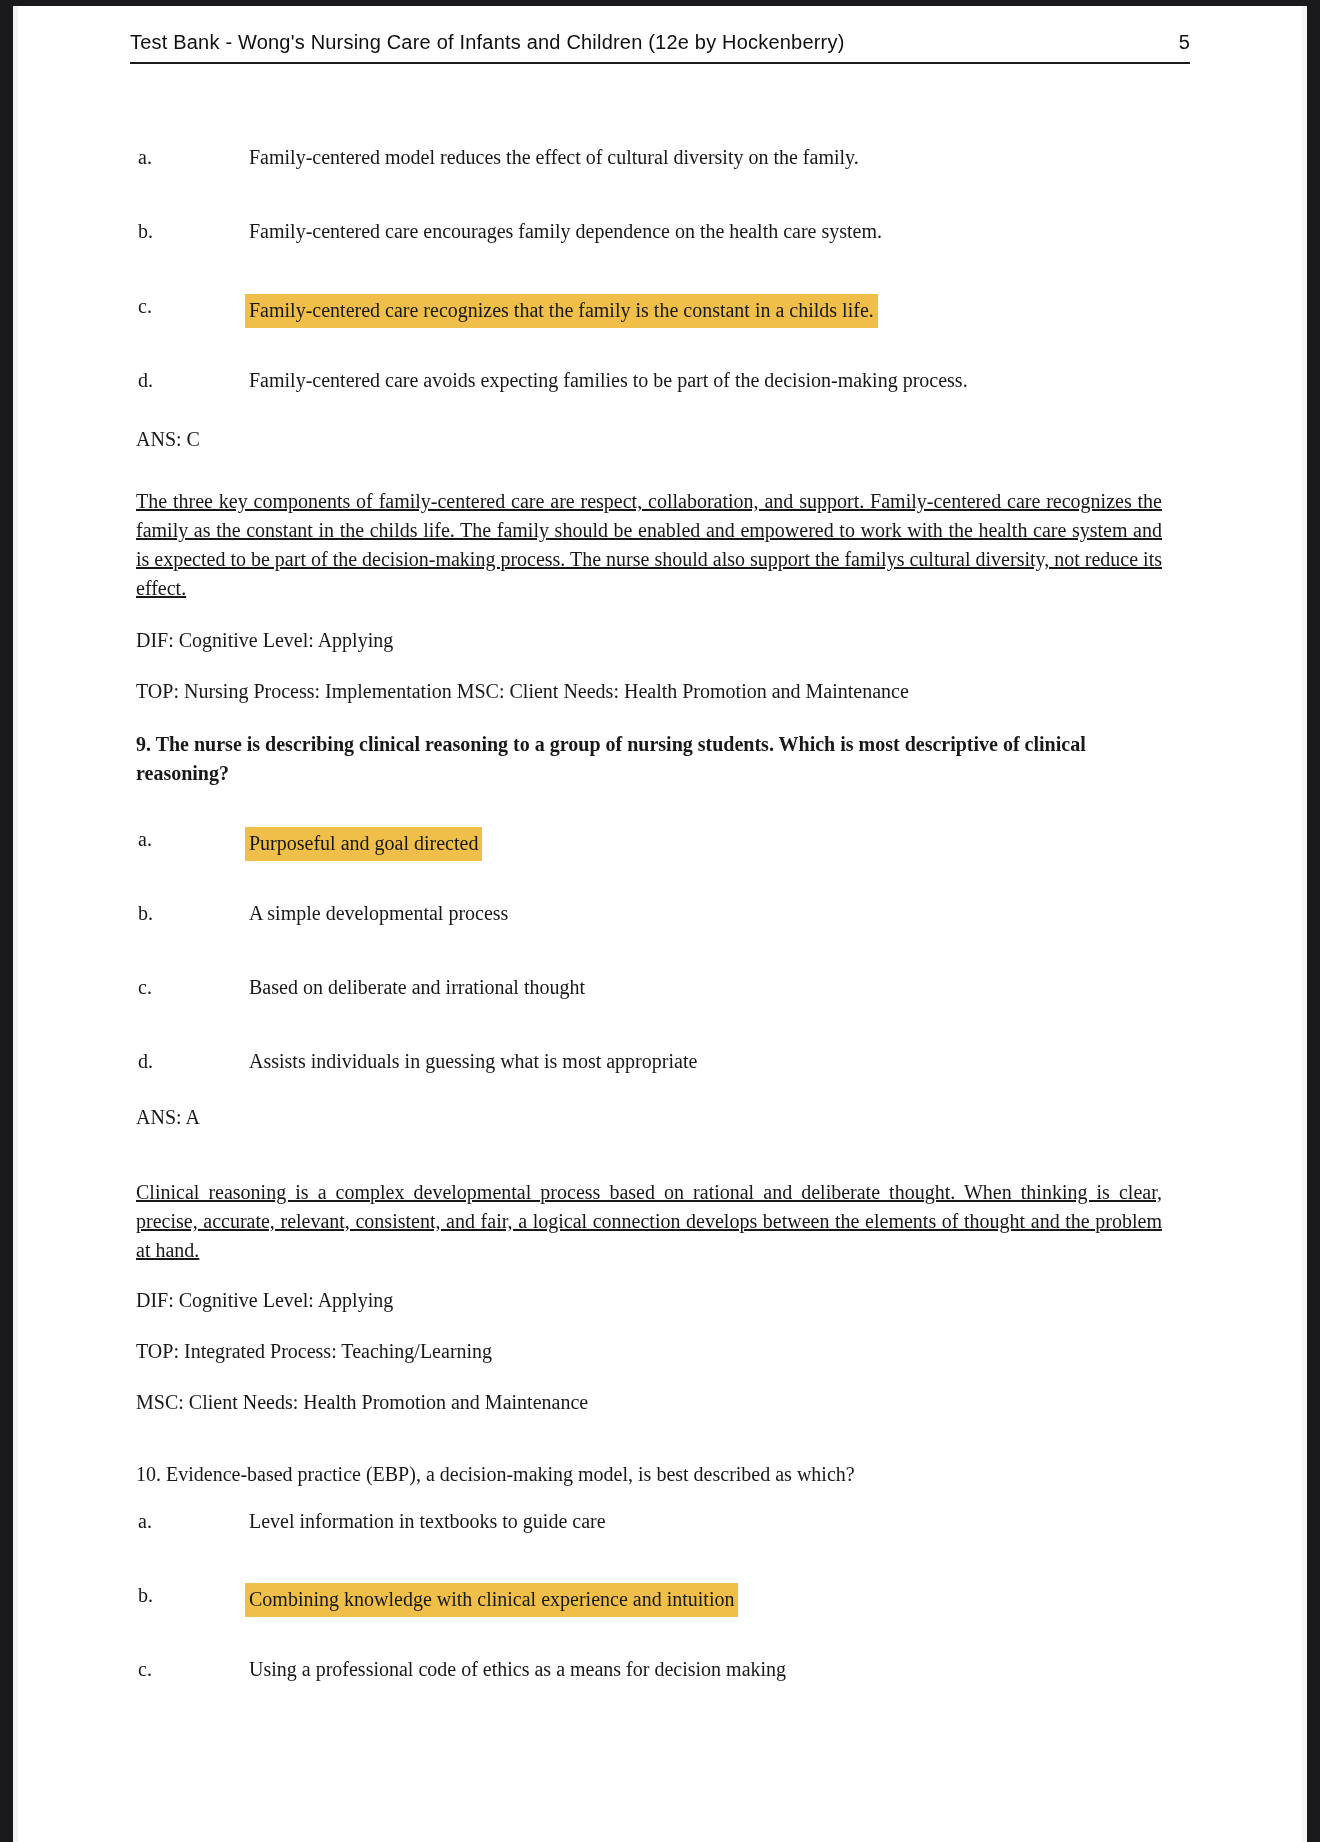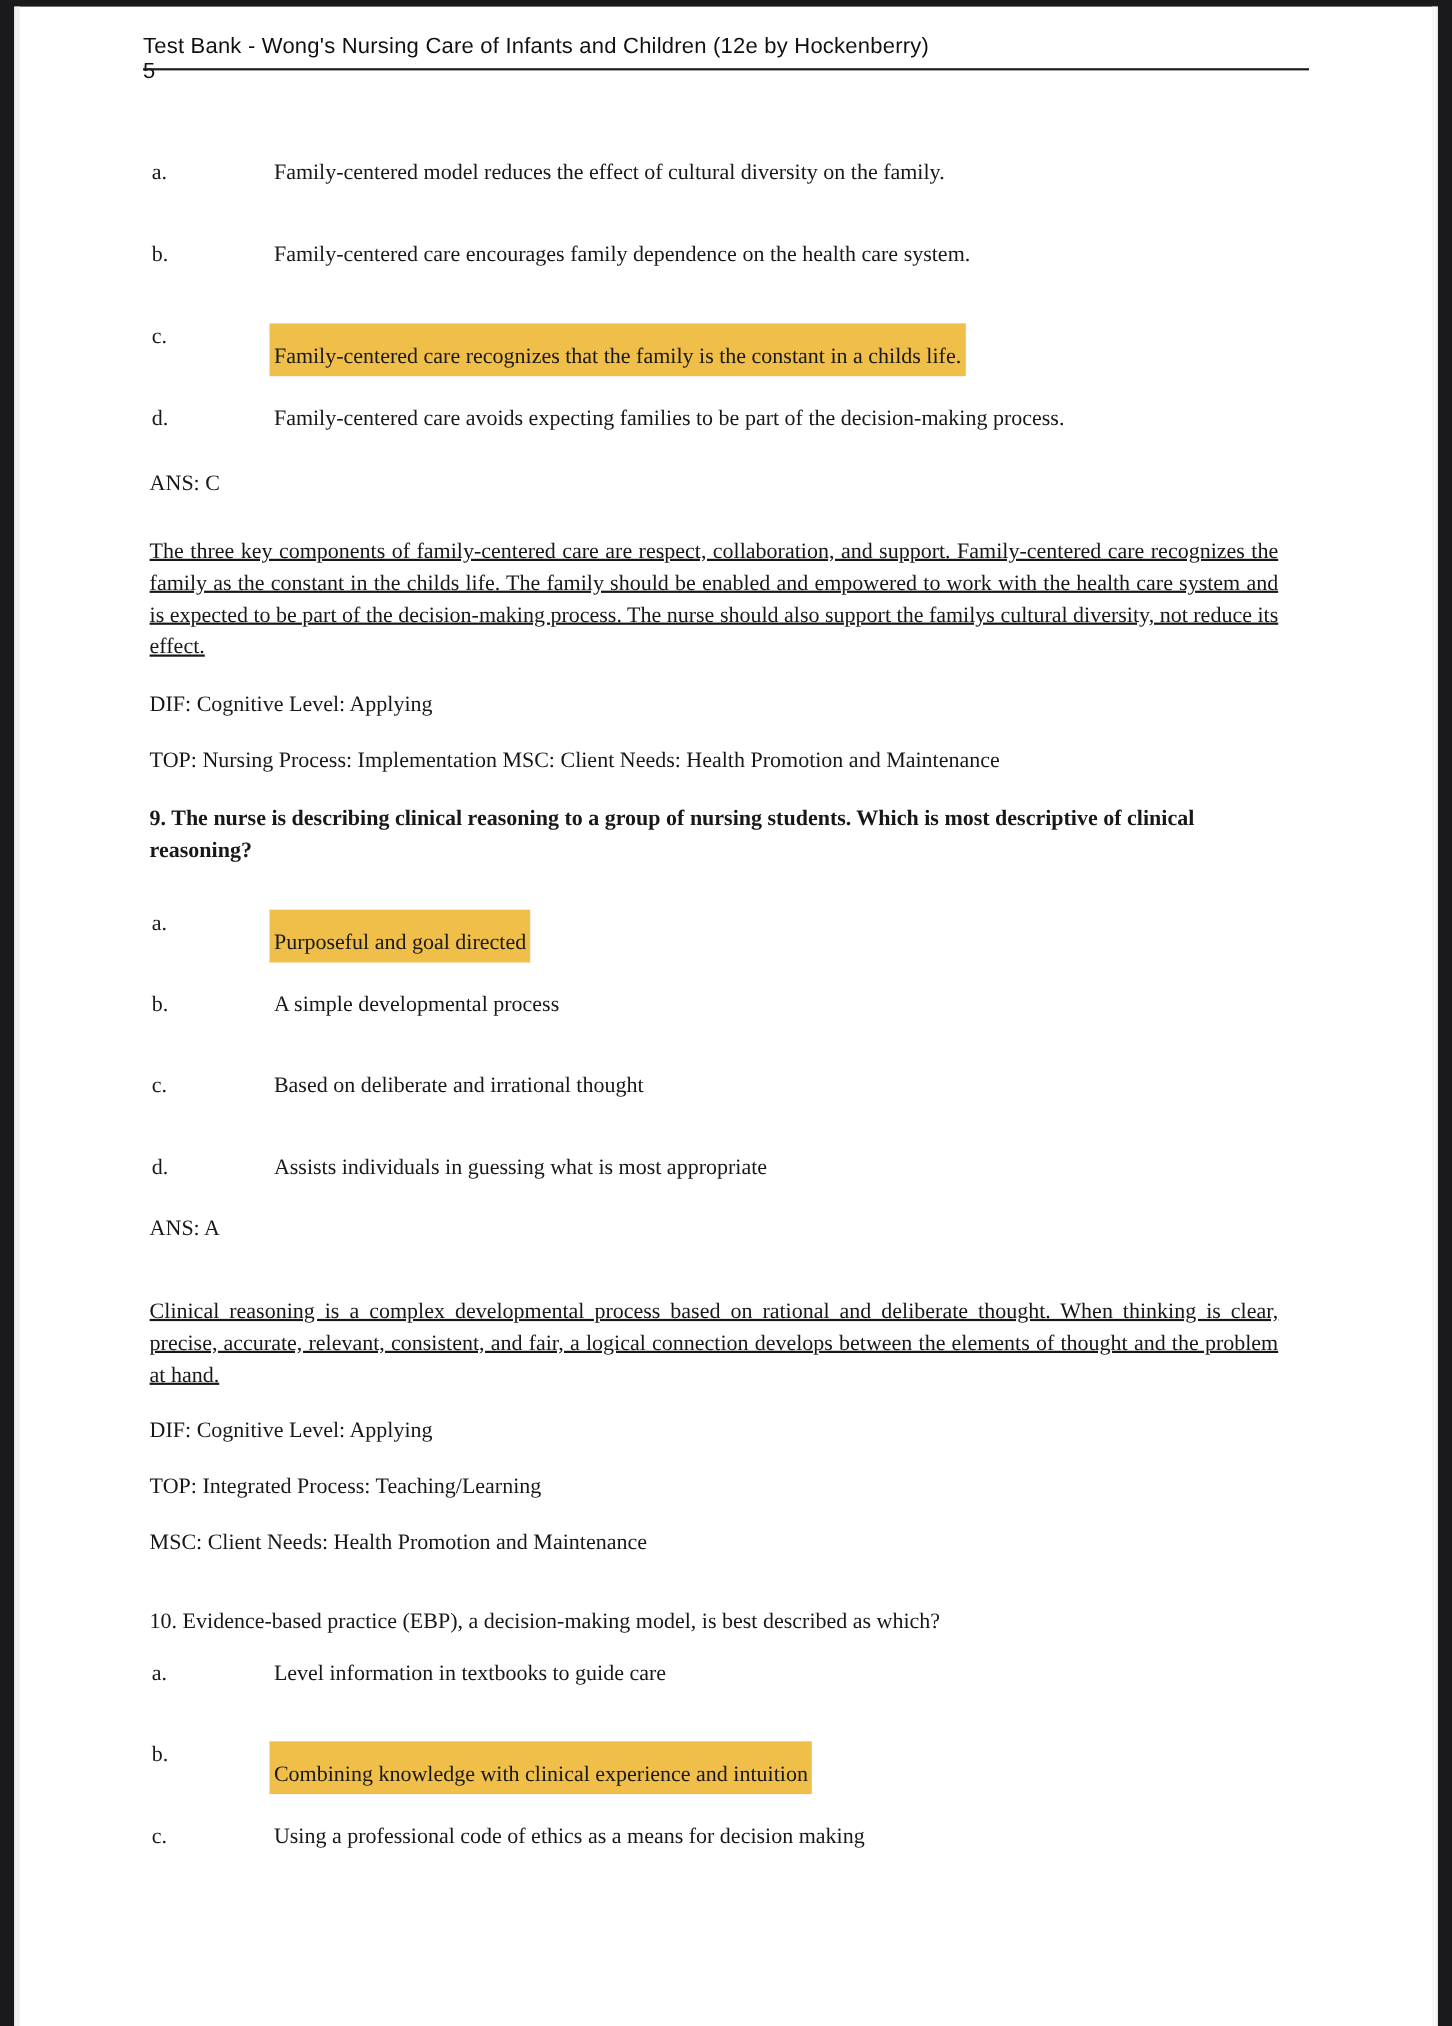--- a/index.html
+++ b/index.html
@@ -1,21 +1,21 @@
 <!DOCTYPE html>
 <html style="--highlight: #efbf4a; --page-bg: #ffffff; --edge-bar: #1a1a1c; --text: #181818;"><head>
 <meta charset="utf-8">
 <style>
   :root{
     --highlight:#efbf4a;
     --page-bg:#ffffff;
     --edge-bar:#1a1a1c;
     --text:#181818;
   }
-  *{margin:0;padding:0;box-sizing:border-box;flex-direction:column;}
+  *{margin:0;padding:0;box-sizing:border-box;}
   html,body{width:1320px;height:1842px;}
   body{
     background:var(--page-bg);
     font-family:"Liberation Serif","DejaVu Serif",serif;
     font-size:20px;
     color:var(--text);
     position:relative;
     overflow:hidden;
   }
   .abs{position:absolute;}
@@ -30,21 +30,21 @@
     left:130px;top:31px;width:1060px;
     display:flex;justify-content:space-between;align-items:flex-start;
     font-family:"Liberation Sans","DejaVu Sans",sans-serif;
     font-size:20px;color:#101010;letter-spacing:.2px;
   }
   .header-rule{left:130px;top:62px;width:1060px;height:2px;background:#1c1c1c;}
   
   .opt{left:0;top:0;width:1320px;height:26px;line-height:24px;}
   .letter{position:absolute;left:138px;white-space:nowrap;}
   .opt-text{position:absolute;left:249px;white-space:nowrap;}
-  .hl{background:var(--highlight);padding:18px 4px 6px;margin-left:-4px;}
+  .hl{background:var(--highlight);padding:4px 4px 6px;margin-left:-4px;}
   .meta{left:136px;white-space:nowrap;line-height:24px;}
   .para{left:136px;width:1026px;text-align:justify;line-height:29px;text-decoration:underline;}
   .stem{left:136px;width:990px;line-height:29px;font-weight:bold;}
   .stem-wide{left:136px;width:1030px;line-height:29px;white-space:nowrap;}
 </style>
 </head>
 <body>
 
 <div class="abs edge-top"></div>
 <div class="abs edge-left"></div>

